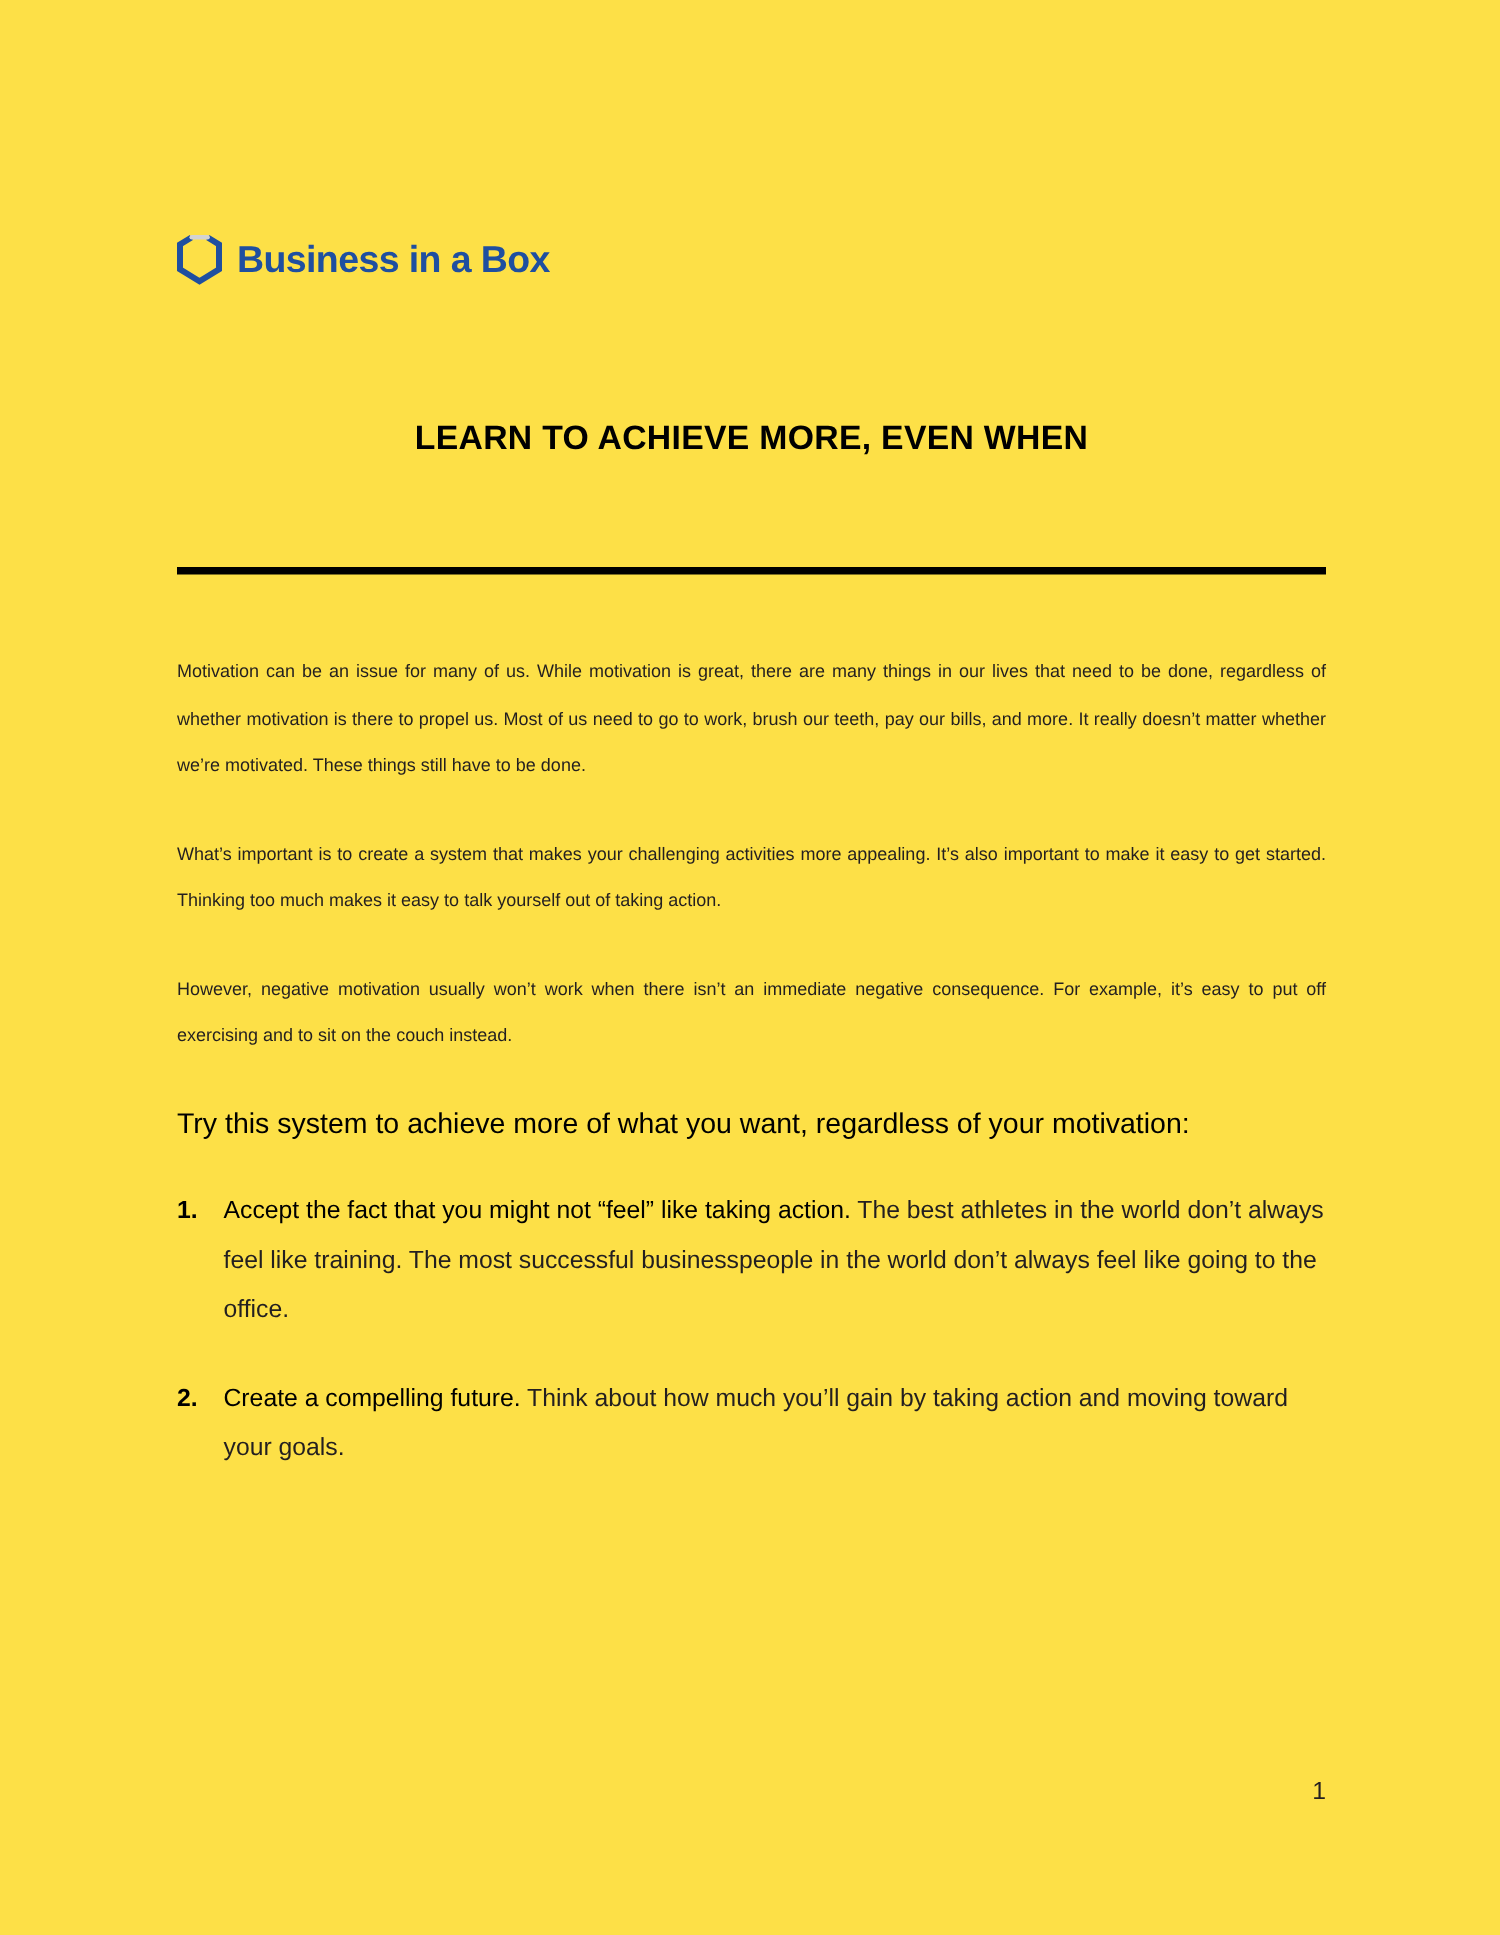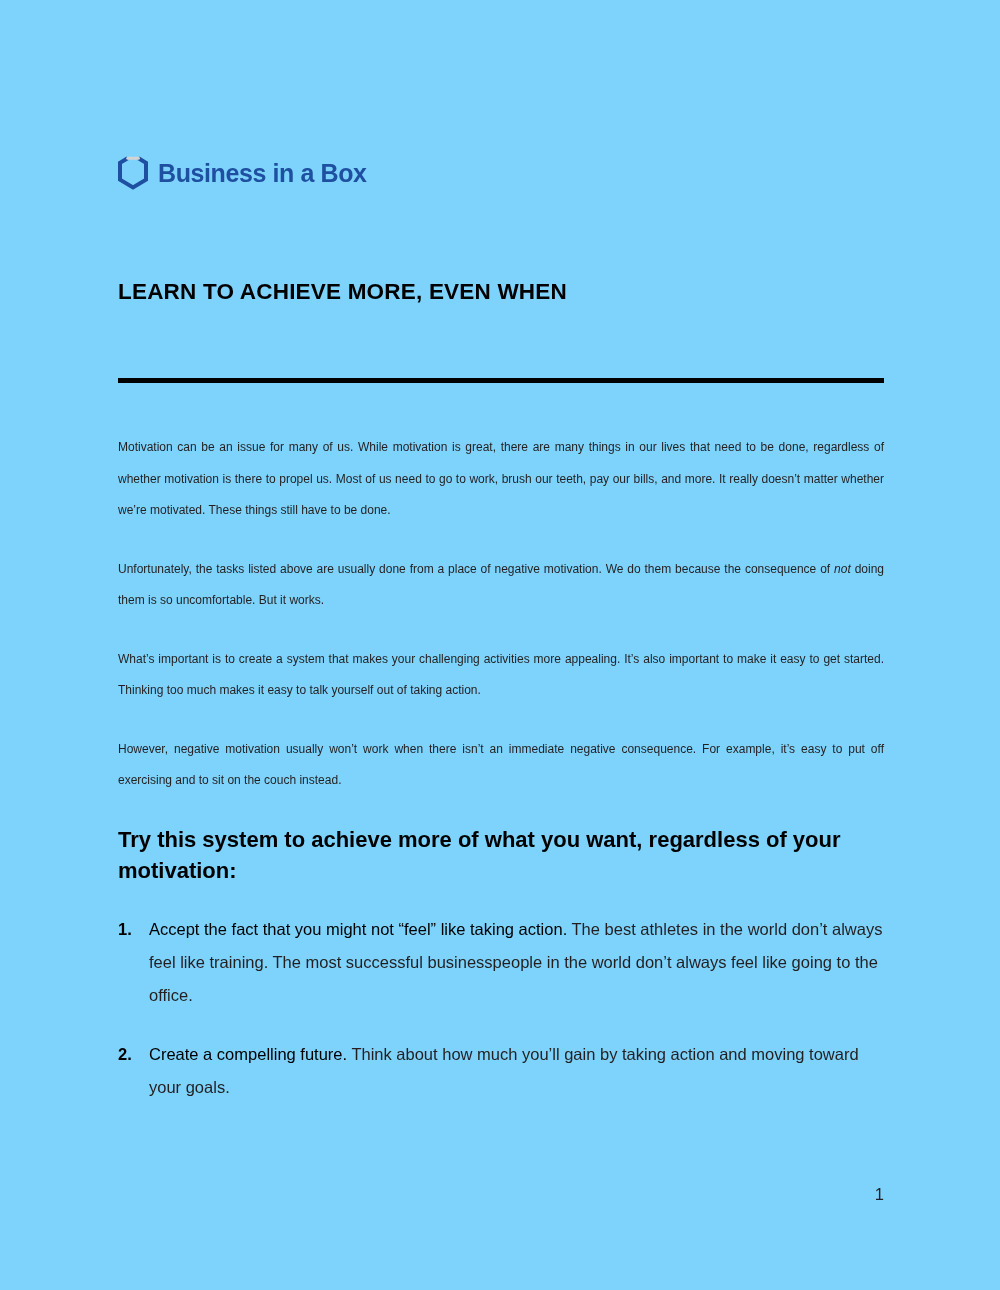--- a/index.html
+++ b/index.html
@@ -12,21 +12,21 @@
     height: 1290px;
     position: relative;
     font-family: "Liberation Sans", sans-serif;
     color: #231f20;
     overflow: hidden;
   }
 
   .page {
     position: absolute;
     inset: 0;
-    background: #7dd3fc;
+    background: #fde047;
   }
 
   
   .logo-block {
     position: absolute;
     left: 118px;
     top: 156px;
     display: flex;
     align-items: center;
     gap: 10px;
@@ -46,20 +46,21 @@
     white-space: nowrap;
     line-height: 1;
   }
 
   
   .doc-title {
     position: absolute;
     left: 118px;
     top: 255px;
     width: 766px;
+    text-align: center;
     font-size: 22.5px;
     font-weight: bold;
     color: #000000;
     line-height: 44px;
     letter-spacing: 0.2px;
   }
   .doc-title .tline {
     display: block;
   }
 
@@ -86,23 +87,23 @@
     font-size: 12px;
     line-height: 31.5px;
     text-align: justify;
     text-justify: inter-word;
     color: #231f20;
   }
   p.para:last-child { margin-bottom: 0; }
 
   p.lead-in {
     margin: 0 0 26px 0;
-    font-size: 22px;
+    font-size: 19px;
     line-height: 31.5px;
-    font-weight: bold;
+    font-weight: normal;
     text-align: left;
     color: #000000;
   }
 
   em.it { font-style: italic; }
 
   ol.steps {
     margin: 0;
     padding: 0;
     list-style: none;
@@ -159,21 +160,20 @@
   <h1 class="doc-title">
     <span class="tline">LEARN TO ACHIEVE MORE, EVEN WHEN</span>
   </h1>
 
   <div class="divider"></div>
 
   <div class="content">
 
     <p class="para">Motivation can be an issue for many of us. While motivation is great, there are many things in our lives that need to be done, regardless of whether motivation is there to propel us. Most of us need to go to work, brush our teeth, pay our bills, and more. It really doesn’t matter whether we’re motivated. These things still have to be done.</p>
 
-    <p class="para"><span>Unfortunately, the tasks listed above are usually done from a place of negative motivation. We do them because the consequence of </span><em class="it">not</em><span> doing them is so uncomfortable. But it works.</span></p>
 
     <p class="para">What’s important is to create a system that makes your challenging activities more appealing. It’s also important to make it easy to get started. Thinking too much makes it easy to talk yourself out of taking action.</p>
 
     <p class="para">However, negative motivation usually won’t work when there isn’t an immediate negative consequence. For example, it’s easy to put off exercising and to sit on the couch instead.</p>
 
     <p class="lead-in">Try this system to achieve more of what you want, regardless of your motivation:</p>
 
     <ol class="steps">
       <li><span class="num">1.</span><span class="strong">Accept the fact that you might not “feel” like taking action.</span><span> The best athletes in the world don’t always feel like training. The most successful businesspeople in the world don’t always feel like going to the office.</span></li>
       <li><span class="num">2.</span><span class="strong">Create a compelling future.</span><span> Think about how much you’ll gain by taking action and moving toward your goals.</span></li>

